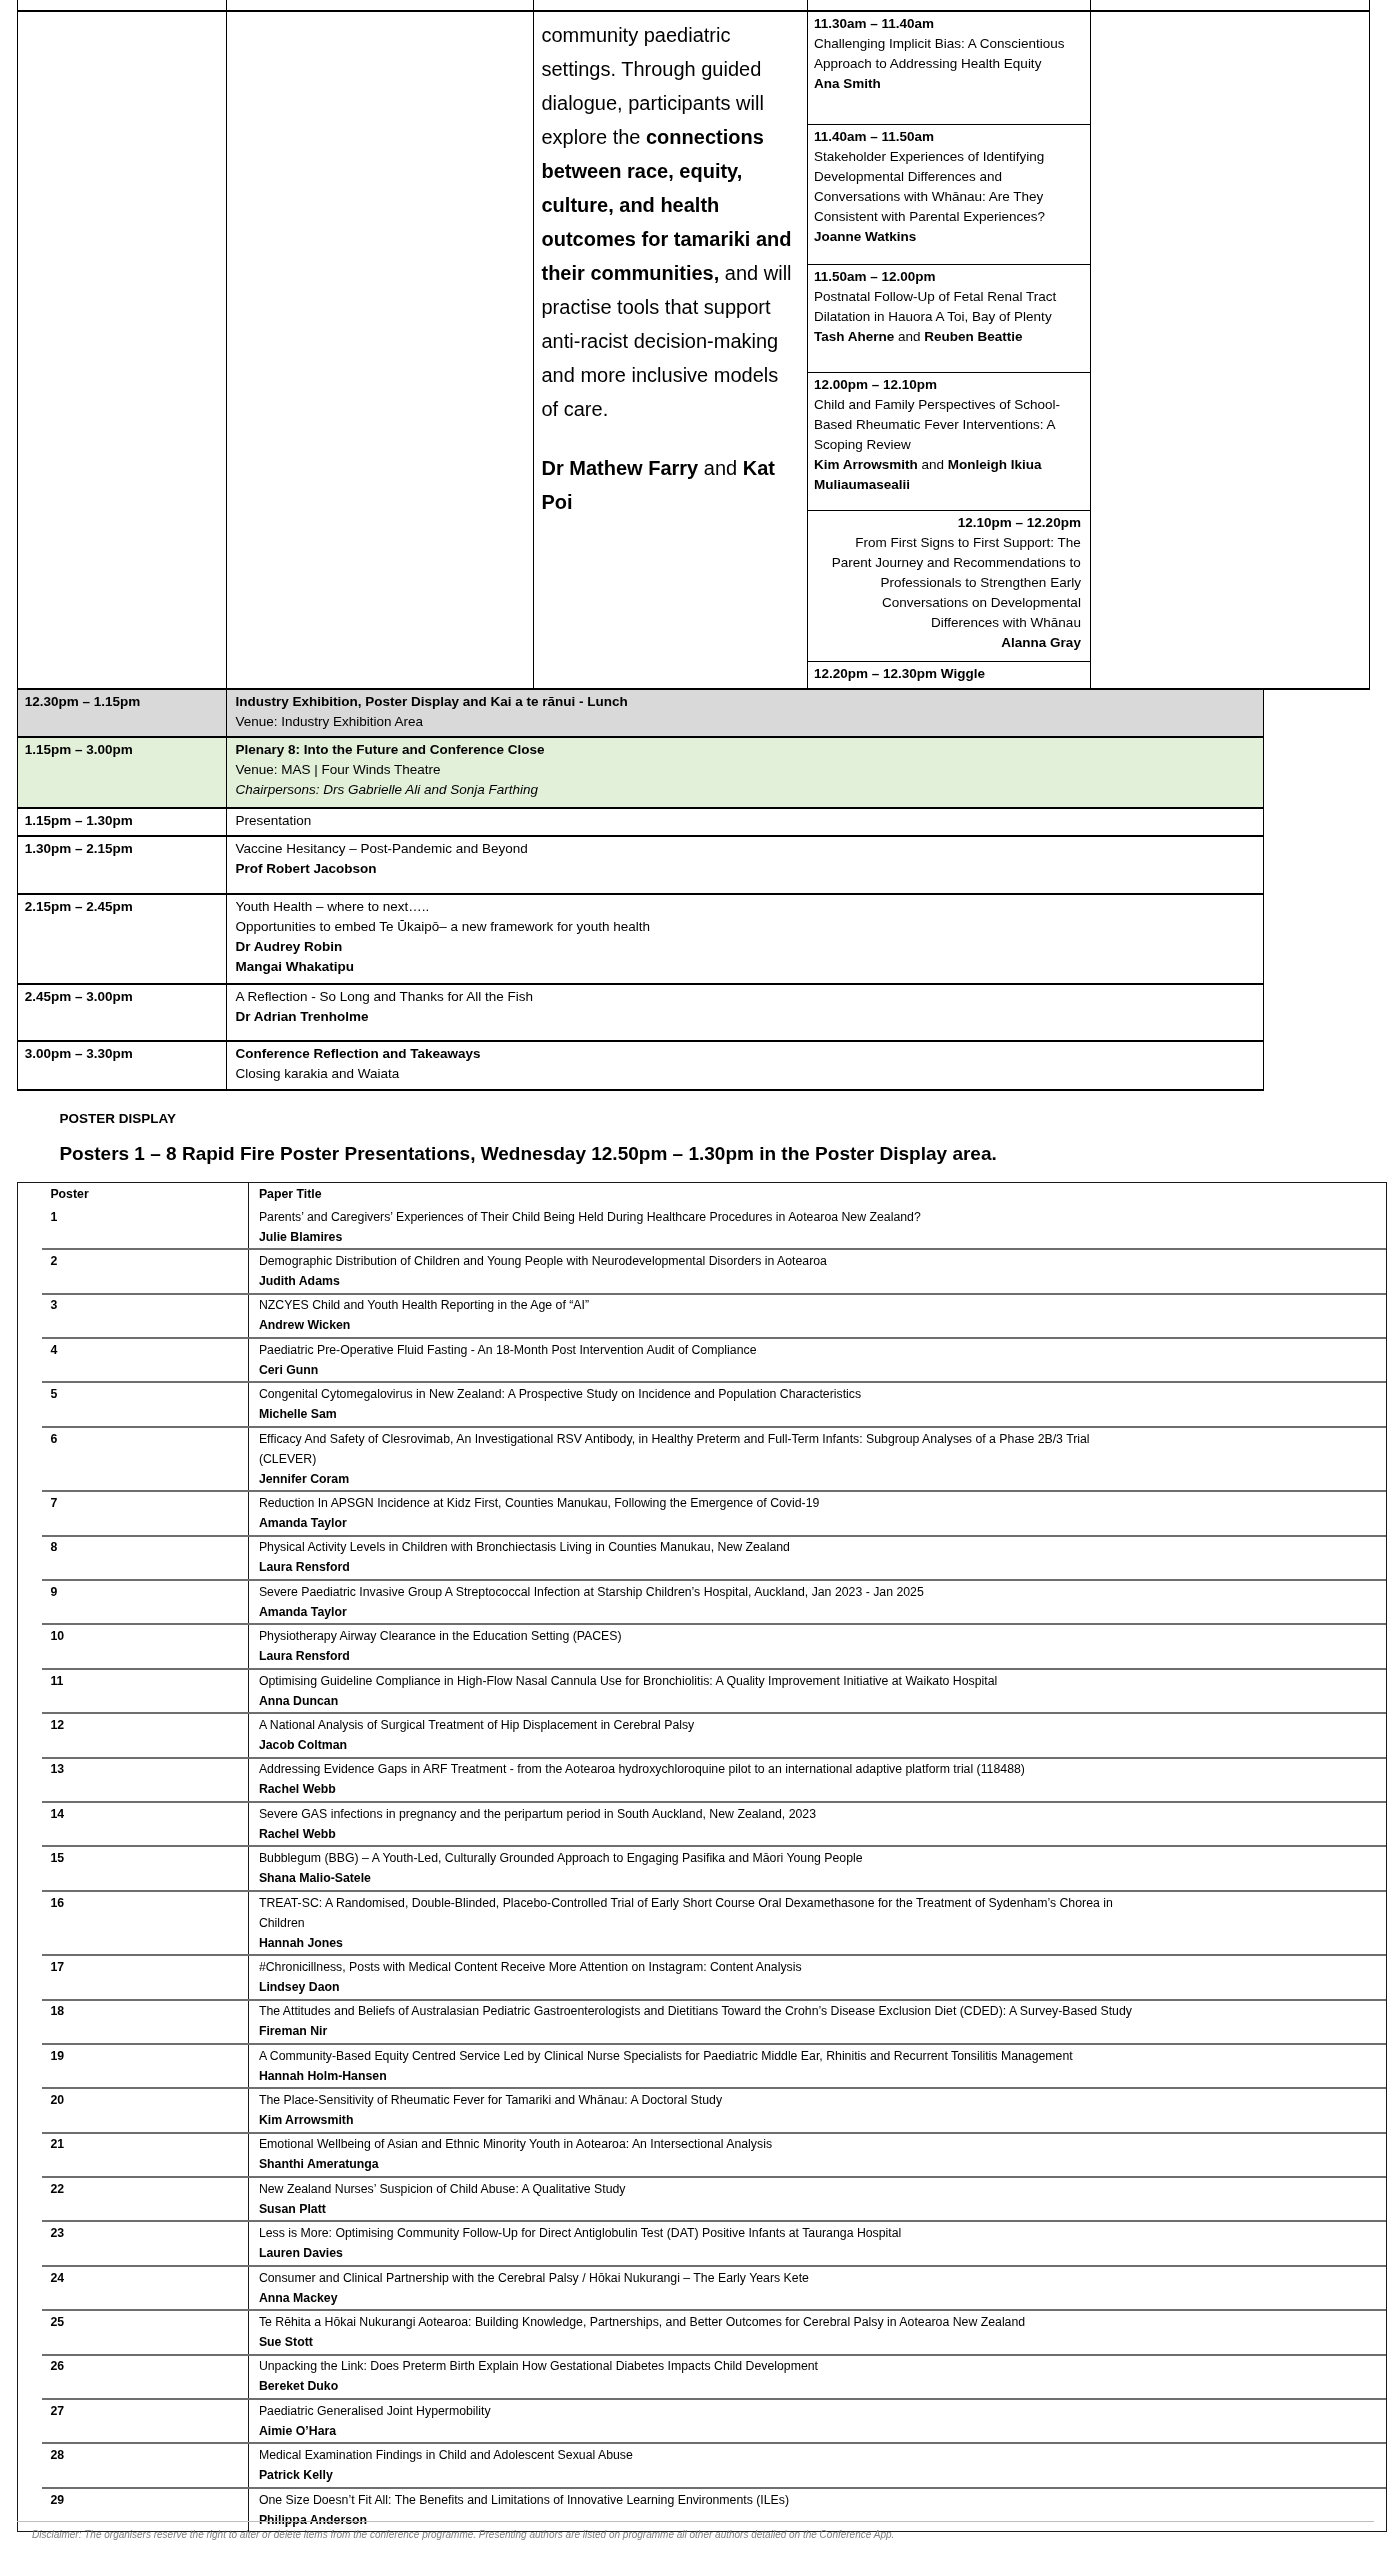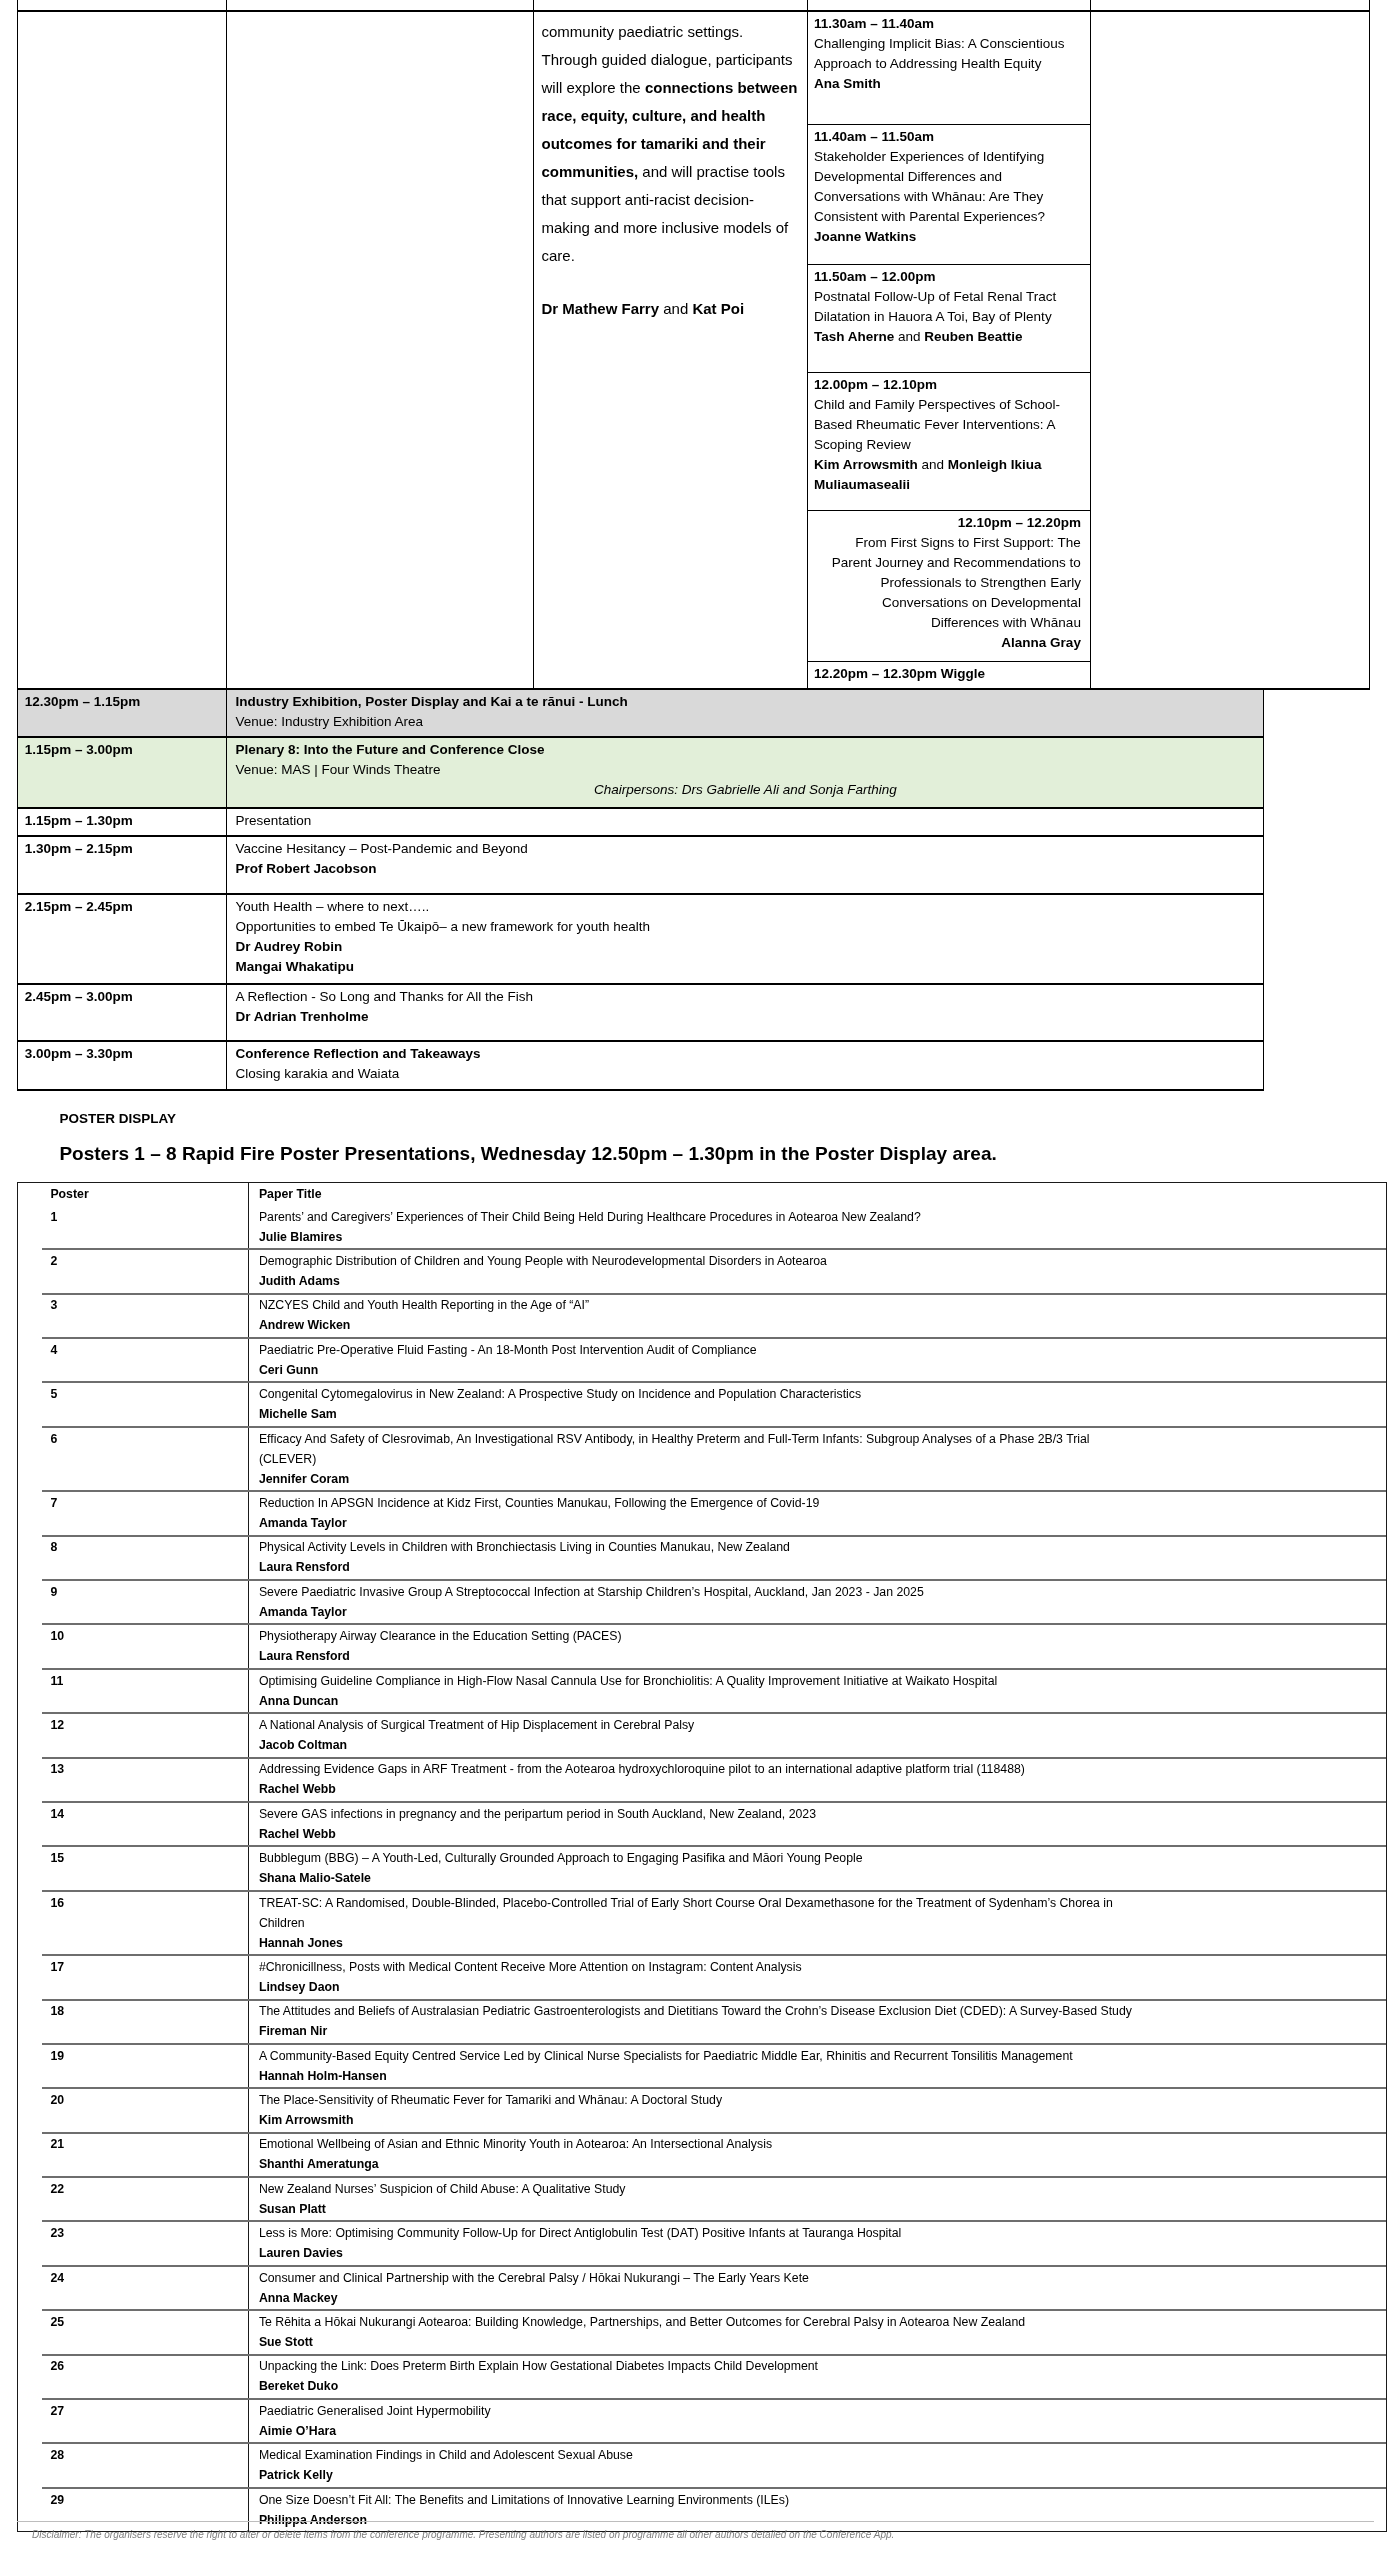--- a/index.html
+++ b/index.html
@@ -15,38 +15,38 @@
   .tt-stub > div { box-sizing:border-box; border-left:1.6px solid #000; }
   .tt-stub > div:last-child { border-right:1.6px solid #000; }
 
   .tt { display:flex; width:1353px; box-sizing:border-box;
         border-top:2.4px solid #000; border-bottom:2.4px solid #000; }
   .ttc { box-sizing:border-box; border-left:1.6px solid #000; }
   .ttc:last-child { border-right:1.6px solid #000; }
   .w1 { width:209px; } .w2 { width:307px; } .w3 { width:274px; }
   .w4 { width:283px; } .w5 { width:280px; }
 
-  .c3 { padding:6.3px 8px 0 7.1px; font-size:15px; line-height:28px; }
+  .c3 { padding:6.3px 8px 0 7.1px; font-size:20px; line-height:34px; }
   .c3 .presenters { margin-top:25px; }
   .bold { font-weight:bold; }
 
   .sess { box-sizing:border-box; border-bottom:1.6px solid #000;
           padding:2.4px 9.5px 1.6px 5.6px; font-size:13.5px; line-height:20px; overflow:hidden; }
   .sess:last-child { border-bottom:none; }
   .sess .time { font-weight:bold; }
   .sess .speakers { }
 
   
   .srow { display:flex; width:1247px; box-sizing:border-box;
           border-bottom:2.4px solid #000; border-left:1.6px solid #000; border-right:1.6px solid #000; }
   .srow .t { width:209px; box-sizing:border-box; border-right:1.6px solid #000;
              font-weight:bold; font-size:13.5px; line-height:20px; padding:2.4px 4.8px 0 6.3px; }
   .srow .c { flex:1; font-size:13.5px; line-height:20px; padding:2.4px 8px 0 8px; overflow:hidden; }
   .ln.b { font-weight:bold; }
-  .ln.i { font-style:italic;text-align:center; }
+  .ln.i { font-style:italic; }
 
   
   .p-heading { margin:20.6px 0 0 42px; font-size:13.5px; font-weight:bold; }
   .p-intro   { margin:17px 0 0 42px; font-size:19px; font-weight:bold; }
 
   .p-table { margin-top:17.4px; width:1370px; box-sizing:border-box;
              border:1.6px solid #1a1a1a; }
   .p-row { display:flex; border-top:2px solid #6e6e6e;margin-left:24px; }
   .p-row:first-child { border-top:none; }
   .p-num { width:207px; box-sizing:border-box; border-right:1.2px solid #1a1a1a;

